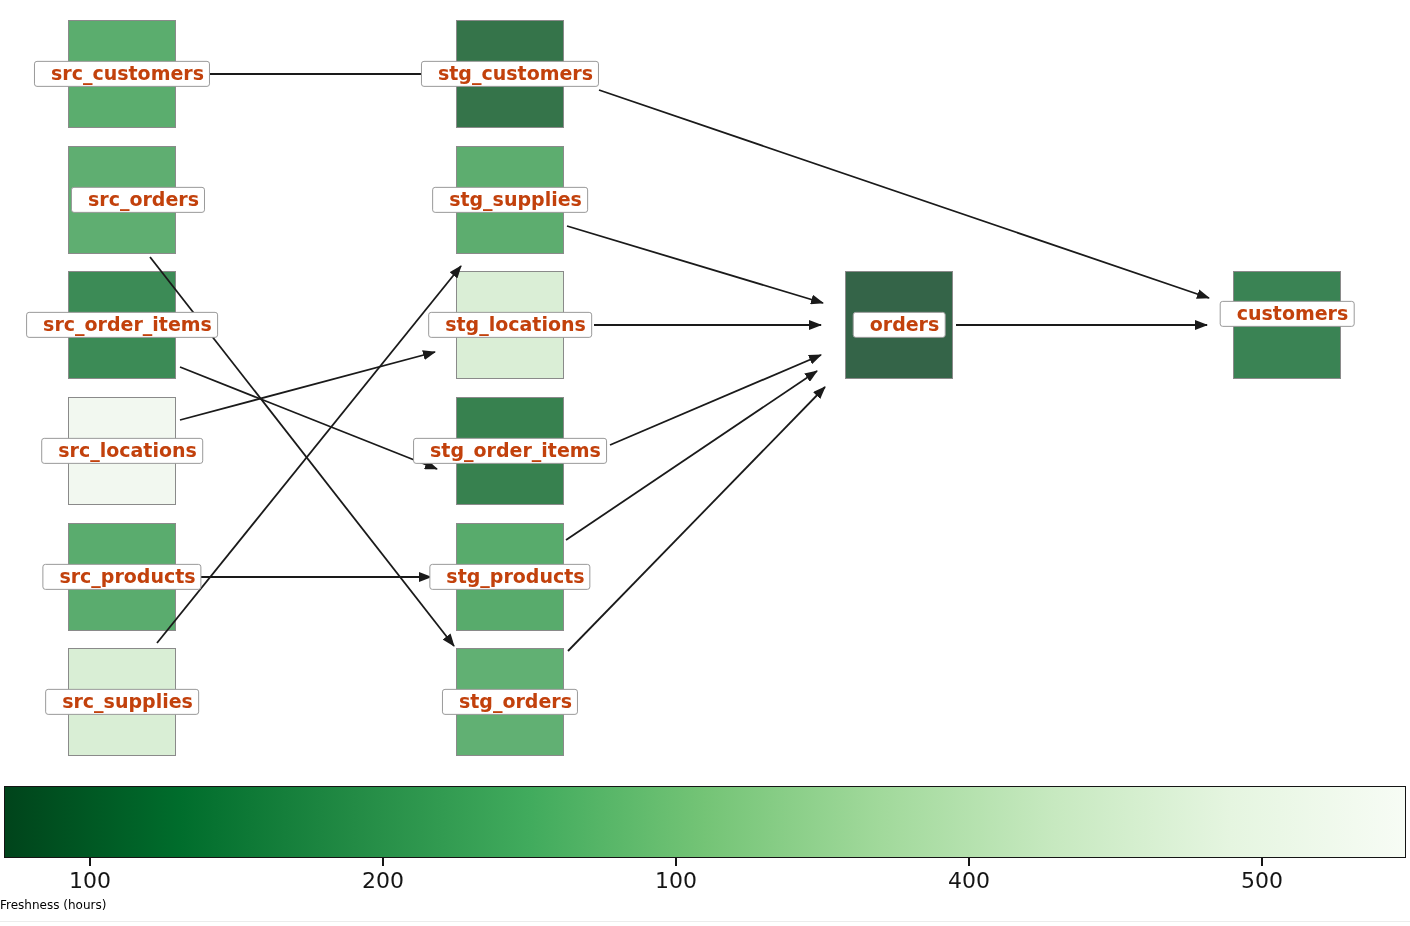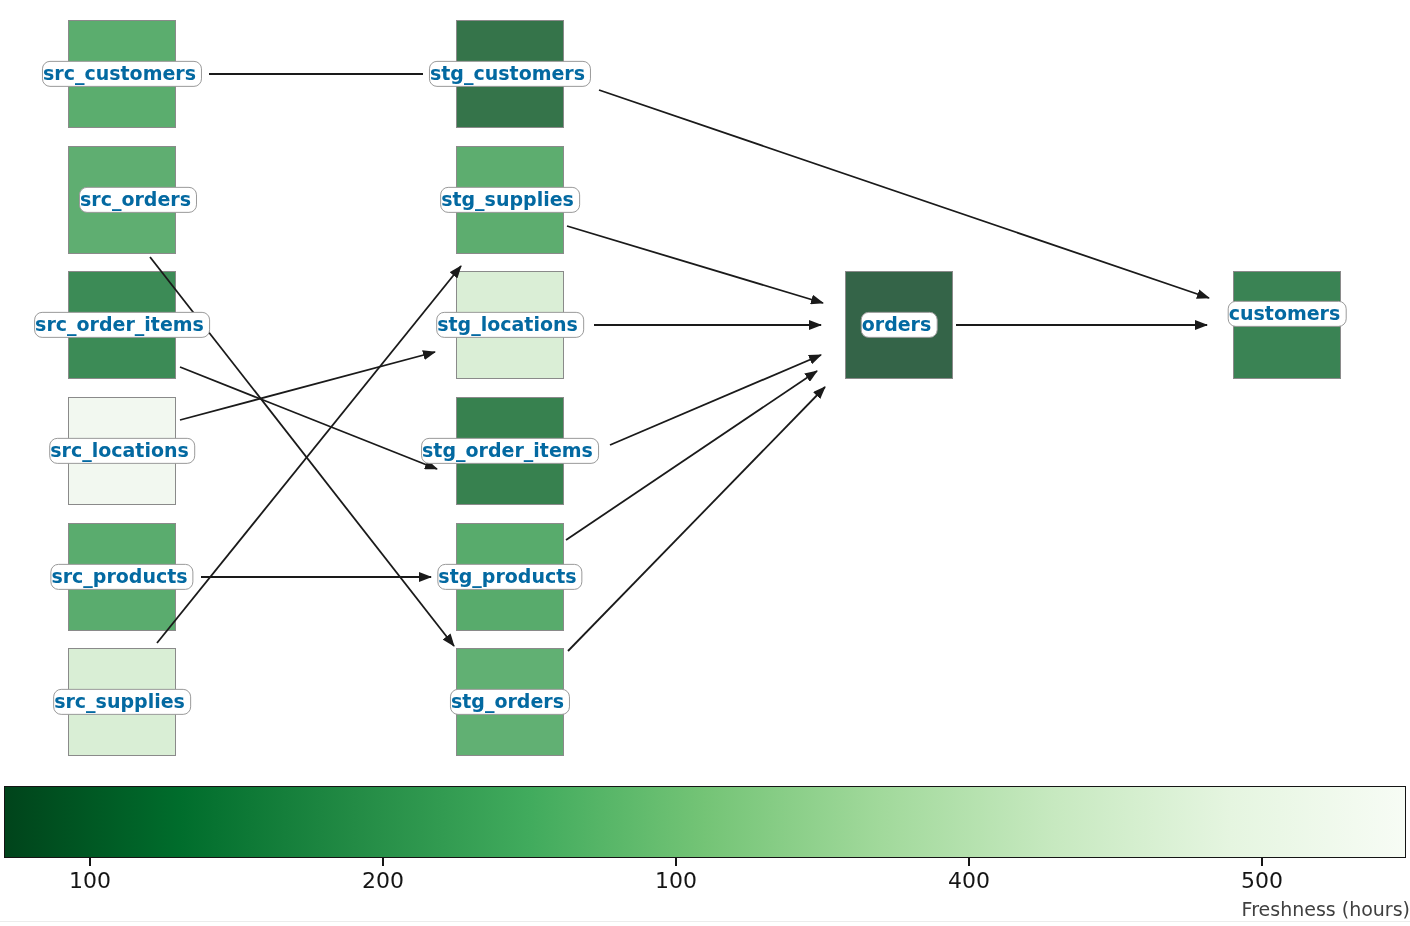--- a/index.html
+++ b/index.html
@@ -8,39 +8,39 @@
     background:#ffffff; overflow:hidden;
     font-family:"DejaVu Sans","Liberation Sans",sans-serif;
   }
   .node-box {
     position:absolute; width:108px; height:108px;
     border:1.5px solid #8a8a8a; box-sizing:border-box;
   }
   .edges { position:absolute; left:0; top:0; }
   .node-label {
     position:absolute; transform:translate(-50%,-50%);
-    background:#ffffff; border:1.6px solid #9a9a9a; border-radius:8px;
-    padding:1px 5px 2px 0;
+    background:#ffffff; border:1.6px solid #9a9a9a; border-radius:3px;
+    padding:1px 5px 2px 16px;
     font-weight:bold; font-size:19px; line-height:1.12;
-    color:#0369a1; white-space:nowrap; z-index:3;
+    color:#c2410c; white-space:nowrap; z-index:3;
   }
   .cbar {
     position:absolute; left:4px; top:786px; width:1402px; height:72px;
     border:1.6px solid #151515; box-sizing:border-box;
   }
   .cbar-tick {
     position:absolute; top:858px; width:2px; height:8px; background:#151515;
   }
   .cbar-ticklabel {
     position:absolute; top:868px; transform:translateX(-50%);
     font-size:22px; color:#151515;
   }
   .cbar-axislabel {
-    position:absolute; top:898px; left:0; width:1410px; text-align:right;
-    font-size:19px; color:#404040;
+    position:absolute; top:898px; left:0; width:1410px; text-align:left;
+    font-size:12px; color:#000000;
   }
   .fig-bottom-rule {
     position:absolute; left:0; top:921px; width:1410px; height:1px; background:#ececec;
   }
 </style>
 </head>
 <body>
 
 <div class="canvas">
 

